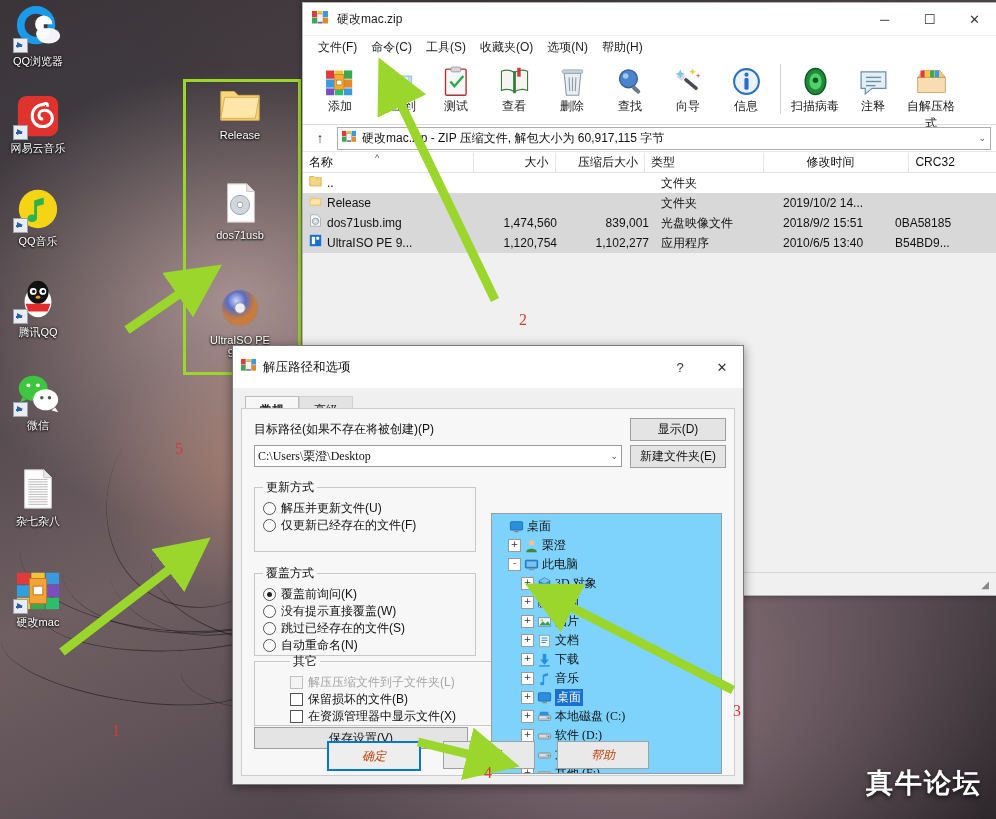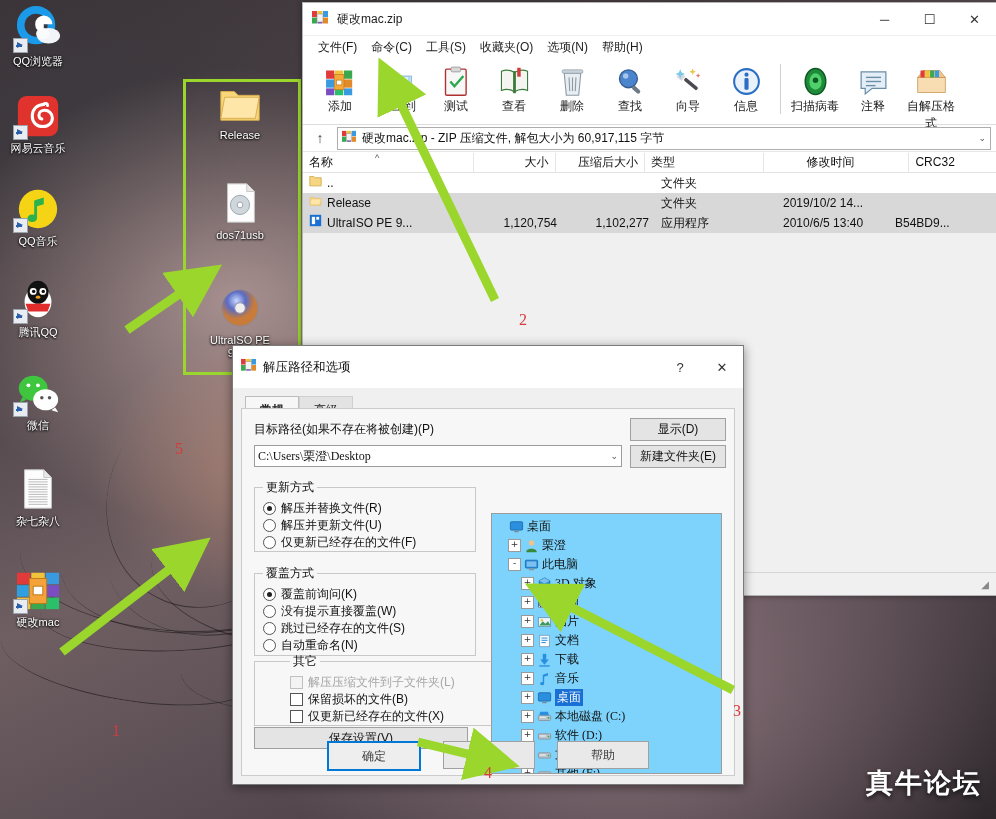--- a/index.html
+++ b/index.html
@@ -98,21 +98,21 @@
   #tree{position:absolute;left:249px;top:104px;width:226px;height:256px;background:#7dd3fc;border:1px solid #9c9c9c;
     overflow:hidden;font-size:12px;color:#111;padding:3px 0 0 3px;}
   .tn{display:flex;align-items:center;height:19px;gap:3px;white-space:nowrap;}
   .exp{width:11px;height:11px;border:1px solid #9a9a9a;background:#fff;font-size:9px;line-height:9px;
     text-align:center;color:#333;flex:none;font-family:"DejaVu Sans",sans-serif;}
   .tn .ti{width:15px;height:14px;flex:none;}
   .tn .tl2{font-family:"Liberation Serif",serif;}
   .tn.sel .tl2{background:#1a6fd4;color:#fff;padding:0 2px;}
   #dlg-btns{position:absolute;left:0;right:0;bottom:6px;height:28px;display:flex;justify-content:center;gap:22px;}
   .bigbtn{width:90px;height:26px;border:1px solid #a0a0a0;background:#e9e9e9;display:flex;align-items:center;
-    justify-content:center;font-size:12px;color:#404040;}
+    justify-content:center;font-size:12px;color:#c2410c;font-style:italic;}
   .bigbtn.focus{border:2px solid #0078d7;background:#eee;}
   #watermark{position:absolute;right:14px;bottom:18px;color:#fff;font-size:27px;font-weight:bold;
     letter-spacing:2px;text-shadow:0 2px 5px rgba(0,0,0,.8);}
 </style>
 </head>
 <body>
 
 <div id="desktop">
   <div class="hair" style="left:60px;top:470px;width:330px;height:160px;transform:rotate(-8deg);"></div>
   <div class="hair" style="left:20px;top:500px;width:300px;height:130px;transform:rotate(5deg);"></div>
@@ -450,20 +450,35 @@
               <path d="M4 12 h14 l4 4 h22 v26 h-40z" fill="#f9d67a" stroke="#d8ae4a"></path>
               <path d="M8 18 h36 l-4 22 h-36z" fill="#fde6a8" stroke="#d8ae4a"></path>
             </svg></span>
           <span>Release</span>
         </div>
         <div class="c-size"></div>
         <div class="c-psize"></div>
         <div class="c-type">文件夹</div>
         <div class="c-date">2019/10/2 14...</div>
         <div class="c-crc"></div>
+      </div>
+      <div class="frow sel">
+        <div class="c-name">
+          <span><svg width="13" height="13" viewBox="0 0 16 16">
+              <path d="M2 1 h8 l4 4 v10 h-12z" fill="#fff" stroke="#9aa5ad"></path>
+              <circle cx="8" cy="9" r="4" fill="#ccd6dd" stroke="#8a97a0"></circle>
+              <circle cx="8" cy="9" r="1.2" fill="#fff"></circle>
+            </svg></span>
+          <span>dos71usb.img</span>
+        </div>
+        <div class="c-size">1,474,560</div>
+        <div class="c-psize">839,001</div>
+        <div class="c-type">光盘映像文件</div>
+        <div class="c-date">2018/9/2 15:51</div>
+        <div class="c-crc">0BA58185</div>
       </div>
       <div class="frow sel">
         <div class="c-name">
           <span><svg width="13" height="13" viewBox="0 0 16 16">
               <rect x="1" y="1" width="14" height="14" fill="#1a6fd4"></rect>
               <rect x="3.5" y="3.5" width="4" height="9" fill="#fff"></rect>
               <rect x="9" y="3.5" width="3.5" height="3.5" fill="#fff"></rect>
             </svg></span>
           <span>UltraISO PE 9...</span>
         </div>
@@ -507,24 +522,20 @@
     <div class="lbl" style="position:absolute;left:12px;top:12px;">目标路径(如果不存在将被创建)(P)</div>
     <div id="pathbox">
       <span class="cv">C:\Users\栗澄\Desktop</span>
       <span style="font-size:9px;color:#555;">⌄</span>
     </div>
     <div class="dbtn" style="left:388px;top:9px;width:94px;">显示(D)</div>
     <div class="dbtn" style="left:388px;top:36px;width:94px;">新建文件夹(E)</div>
 
     <fieldset class="grp" id="grp-update" style="left:12px;top:70px;width:206px;height:62px;">
       <legend>更新方式</legend>
-    <div class="opt">
-          <span class="radio on"></span>
-          <span>解压并替换文件(R)</span>
-        </div>
         <div class="opt">
           <span class="radio"></span>
           <span>解压并更新文件(U)</span>
         </div>
         <div class="opt">
           <span class="radio"></span>
           <span>仅更新已经存在的文件(F)</span>
         </div>
       </fieldset>
 
@@ -553,21 +564,21 @@
     <div class="opt dim">
           <span class="chk dim"></span>
           <span>解压压缩文件到子文件夹(L)</span>
         </div>
         <div class="opt">
           <span class="chk"></span>
           <span>保留损坏的文件(B)</span>
         </div>
         <div class="opt">
           <span class="chk"></span>
-          <span>仅更新已经存在的文件(X)</span>
+          <span>在资源管理器中显示文件(X)</span>
         </div>
       </fieldset>
 
     <div class="dbtn" style="left:12px;top:318px;width:212px;height:20px;">保存设置(V)</div>
 
     <div id="tree">
         <div class="tn" style="padding-left: 0px;">
           <span class="exp" style="border:none;background:none;"></span>
           <span class="ti"><svg width="15" height="14" viewBox="0 0 16 16">
               <rect x="1" y="2" width="14" height="9.5" rx="1" fill="#2b8fe0" stroke="#1d6bab"></rect>

